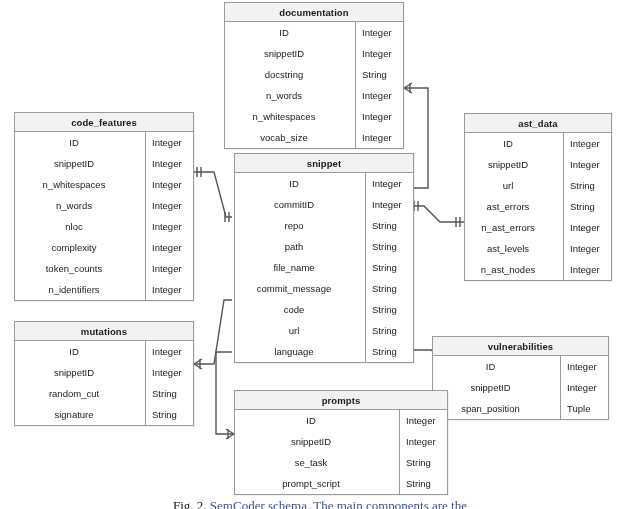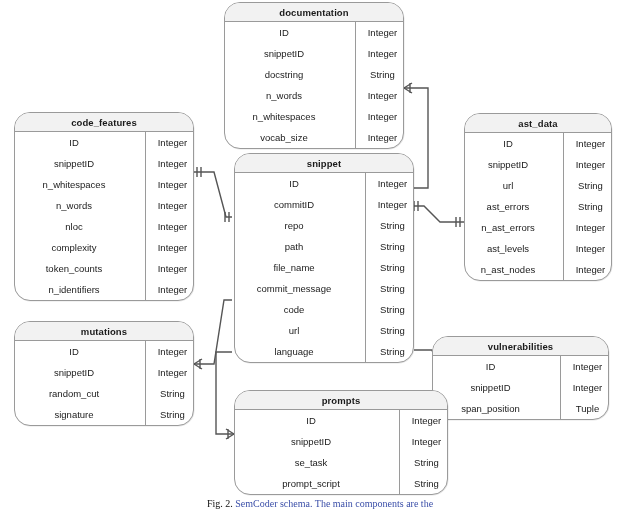--- a/index.html
+++ b/index.html
@@ -21,21 +21,21 @@
     left: 0; top: 0;
     width: 640px; height: 509px;
     pointer-events: none;
     z-index: 1;
   }
   .entity {
     position: absolute;
     z-index: 2;
     background: #ffffff;
     border: 1px solid #9a9a9a;
-    border-radius: 16px;
+    border-radius: 0;
     box-shadow: 0.5px 0.5px 0 rgba(0,0,0,0.10);
     overflow: hidden;
   }
   .entity-title {
     height: 19px;
     line-height: 19px;
     text-align: center;
     font-weight: bold;
     font-size: 9.5px;
     color: #1a1a1a;
@@ -56,37 +56,37 @@
     flex: 1 1 auto;
     text-align: center;
     font-size: 9.5px;
     color: #1a1a1a;
     padding: 0 4px;
     white-space: nowrap;
     overflow: hidden;
   }
   .cell-type {
     flex: 0 0 48px;
-    text-align: center;
+    text-align: left;
     font-size: 9.5px;
     color: #1a1a1a;
     padding-left: 6px;
     border-left: 1px solid #9a9a9a;
     height: 100%;
     line-height: 21px;
     white-space: nowrap;
   }
   .caption {
     position: absolute;
     left: 0;
     top: 498px;
     width: 640px;
     text-align: center;
     font-family: "Liberation Serif", serif;
-    font-size: 10px;
+    font-size: 13px;
     color: #3a4ea8;
     white-space: nowrap;
     overflow: hidden;
     height: 11px;
     z-index: 3;
   }
   .caption .capnum { color: #111111; font-weight: normal; }
 </style>
 </head>
 <body>

